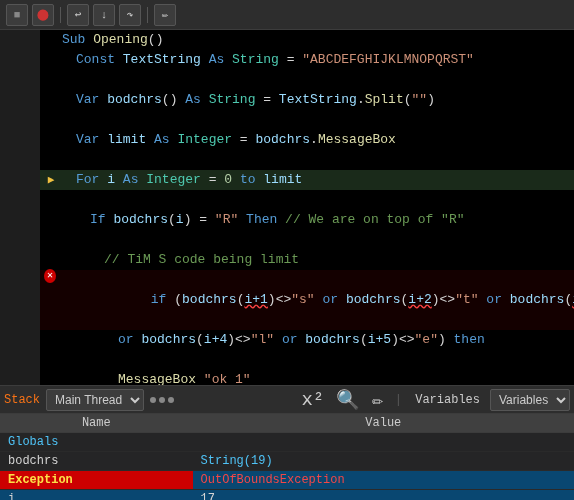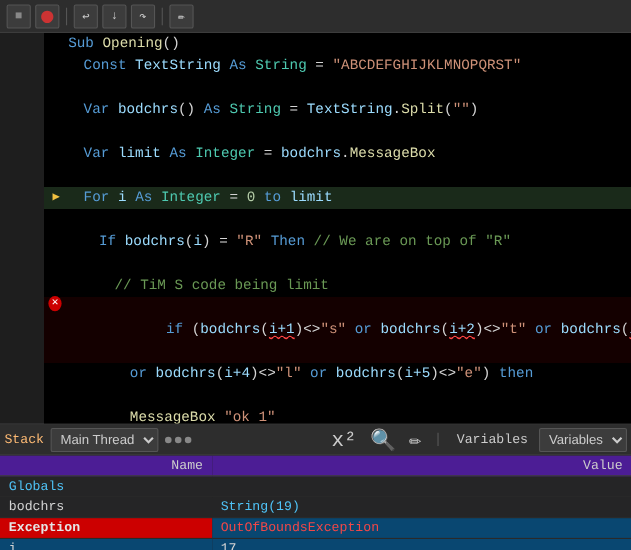--- a/index.html
+++ b/index.html
@@ -190,24 +190,24 @@
     #variables-panel {
       flex: 1;
       overflow: hidden;
     }
     #variables-table {
       width: 100%;
       border-collapse: collapse;
       font-size: 12px;
     }
     #variables-table th {
-      background: #4c1d95;
+      background: #404040;
       color: #ccc;
       font-weight: normal;
-      text-align: right;
+      text-align: center;
       padding: 2px 8px;
       border-bottom: 1px solid #3c3c3c;
       font-size: 12px;
     }
     #variables-table td {
       padding: 2px 8px;
       border-bottom: 1px solid #2a2a2a;
       color: #d4d4d4;
     }
     .tr-globals td { color: #4fc3f7; }
@@ -313,21 +313,21 @@
     <div class="line-gutter"></div>
     <div class="line-content"><span style="display:inline-block;width:56px;"></span><span class="fn">MessageBox</span><span class="plain"> </span><span class="str">"ok 1"</span></div>
   </div>
 
 </div>
 
 <div id="bottom-panel">
   <div id="bottom-toolbar">
 
     <div class="bottom-left">
-      <span style="color:#fdba74;font-size:12px;">Stack</span>
+      <span style="color:#f97316;font-size:12px;">Stack</span>
       <select class="dropdown-select">
         <option>Main Thread</option>
       </select>
       <div class="pause-indicator">
         <span class="pause-dot"></span>
         <span class="pause-dot"></span>
         <span class="pause-dot"></span>
       </div>
     </div>
 
@@ -355,21 +355,21 @@
         <tr class="tr-globals">
           <td colspan="2">
             <span class="val-link">Globals</span>
           </td>
         </tr>
         <tr>
           <td>bodchrs</td>
           <td><span class="val-link">String(19)</span></td>
         </tr>
         <tr>
-          <td style="background:#cc0000;color:#e5e5e5;font-weight:bold;">Exception</td>
+          <td style="background:#cc0000;color:#fde047;font-weight:bold;">Exception</td>
           <td style="background:#094771;color:#f44747;">OutOfBoundsException</td>
         </tr>
         <tr class="tr-highlight">
           <td>i</td>
           <td>17</td>
         </tr>
 
       </tbody>
     </table>
   </div>

